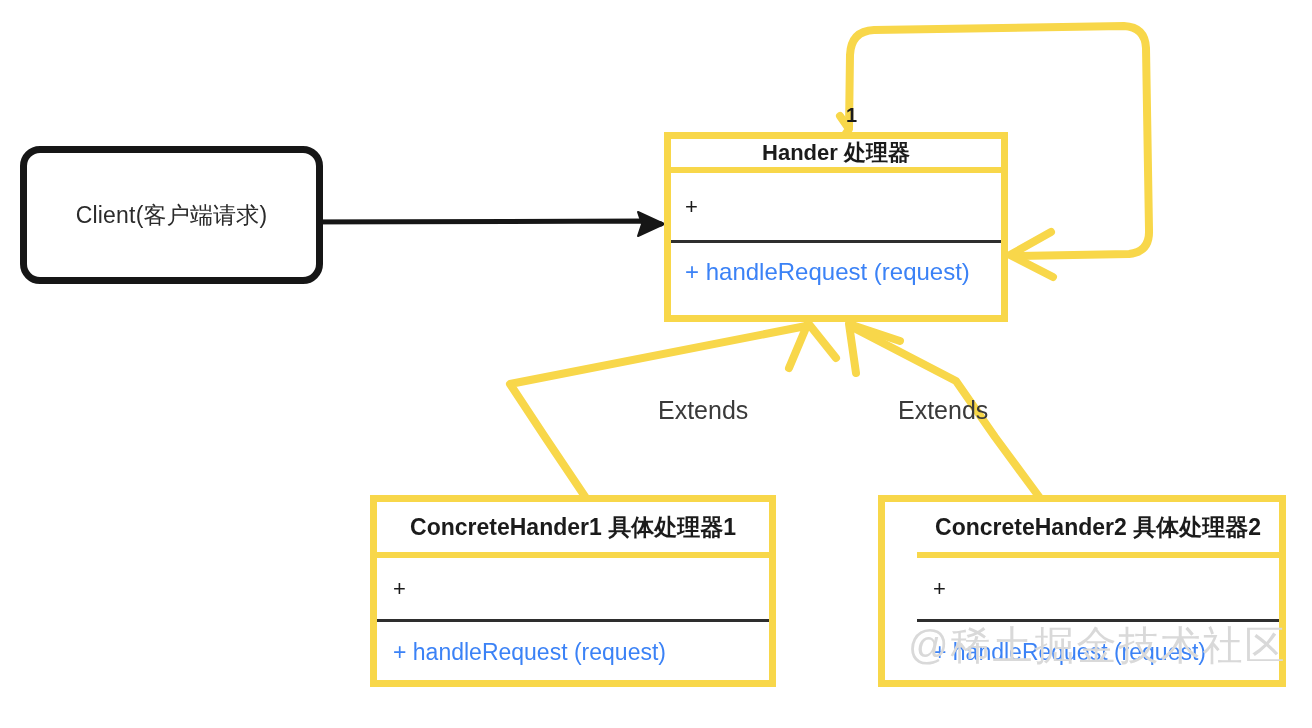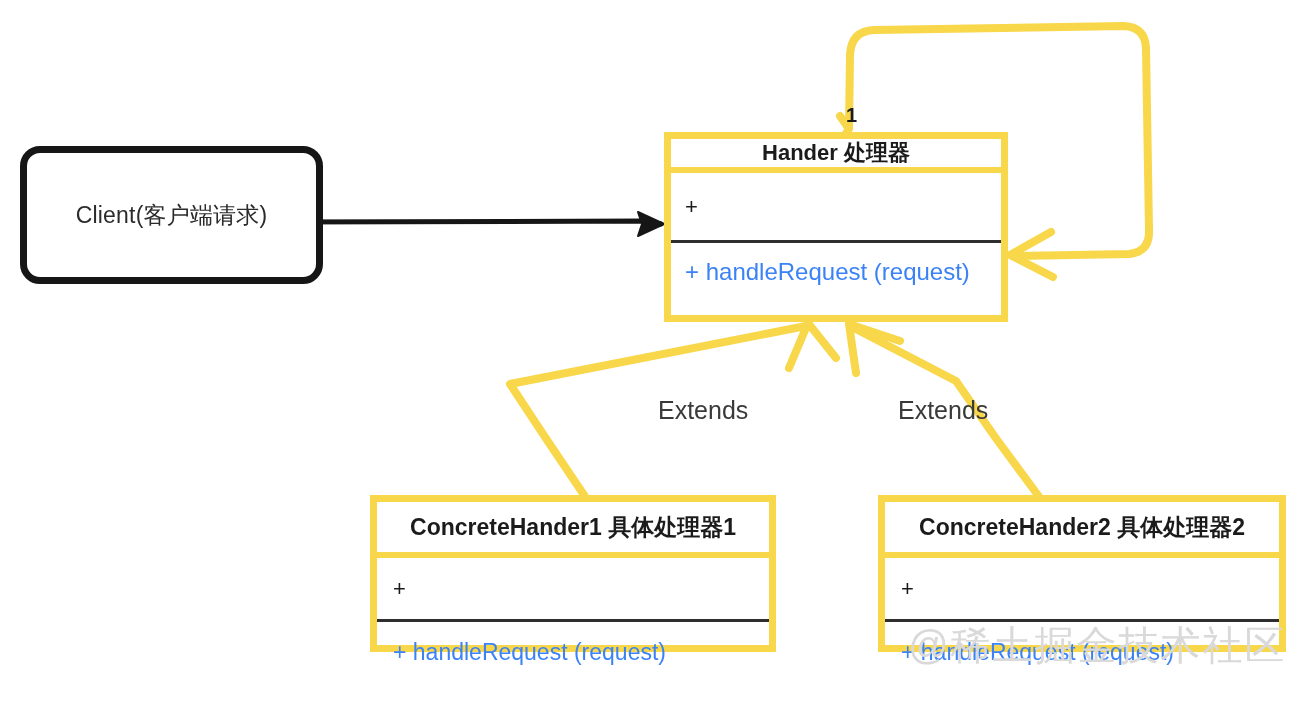--- a/index.html
+++ b/index.html
@@ -96,24 +96,24 @@
   }
   #handler-box .uml-ops {
     height: 58px;
     padding-left: 14px;
     font-size: 24px;
   }
 
   
   .concrete-box {
     top: 495px;
-    height: 157px;
+    height: 192px;
   }
   #concrete1-box { left: 370px; width: 406px; }
-  #concrete2-box { left: 878px; width: 408px; }
+  #concrete2-box { left: 878px; width: 408px; padding-left: 32px; }
   .concrete-box .uml-title {
     height: 56px;
     font-size: 23px;
     padding: 0 10px;
   }
   .concrete-box .uml-attrs {
     height: 64px;
     padding-left: 16px;
     font-size: 22px;
   }

